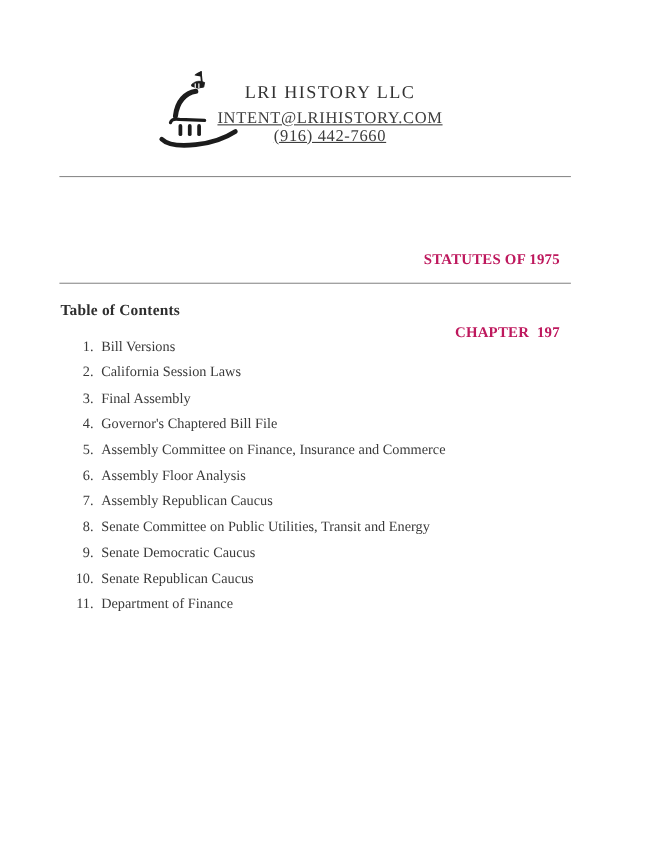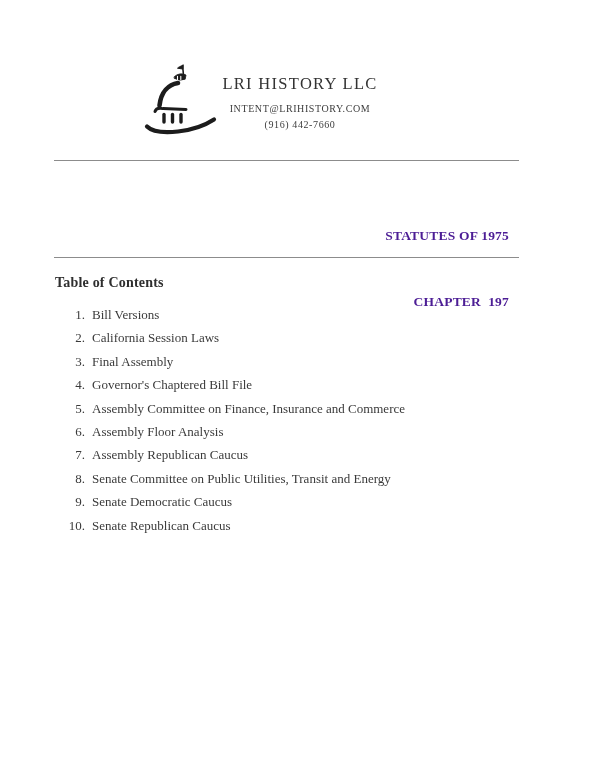--- a/index.html
+++ b/index.html
@@ -42,24 +42,25 @@
     text-align: center;
   }
   .company-name {
     font-size: 16.5px;
     letter-spacing: 1.3px;
     color: #333333;
     line-height: 18px;
     margin-bottom: 8px;
   }
   .contact-line {
-    font-size: 10px;
+    font-size: 15px;
     letter-spacing: 0.6px;
     color: #3d3d3d;
     line-height: 15.5px;
+    text-decoration: underline;
   }
 
   
   .rule {
     position: absolute;
     left: 54px;
     width: 465px;
     height: 0;
     border: none;
     border-top: 1.4px solid #8c8c8c;
@@ -70,21 +71,21 @@
 
   
   .reference {
     position: absolute;
     top: 181px;
     right: 111px;
     text-align: right;
     font-weight: bold;
     font-size: 13.5px;
     line-height: 22px;
-    color: #4c1d95;
+    color: #be185d;
     letter-spacing: 0.2px;
     white-space: pre; 
   }
 
   
   .toc-title {
     position: absolute;
     top: 275px;
     left: 55px;
     margin: 0;
@@ -192,15 +193,19 @@
       <span class="label">Senate Committee on Public Utilities, Transit and Energy</span>
     </li>
     <li class="toc-item">
       <span class="num">9.</span>
       <span class="label">Senate Democratic Caucus</span>
     </li>
     <li class="toc-item">
       <span class="num">10.</span>
       <span class="label">Senate Republican Caucus</span>
     </li>
+    <li class="toc-item">
+      <span class="num">11.</span>
+      <span class="label">Department of Finance</span>
+    </li>
   </ol>
 
 </div>
 
 </body></html>

